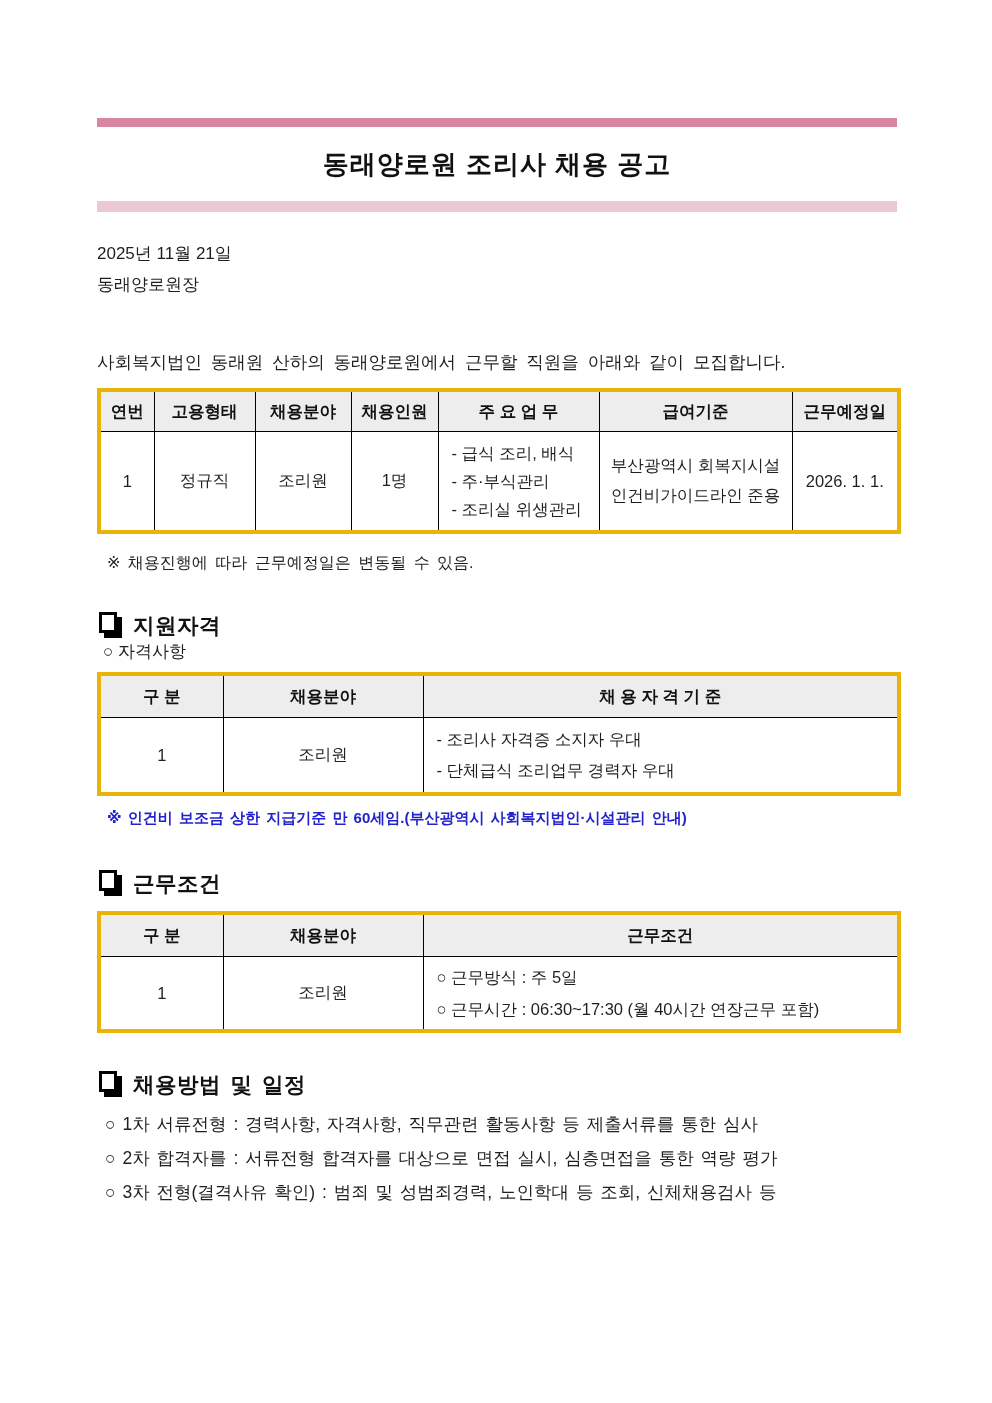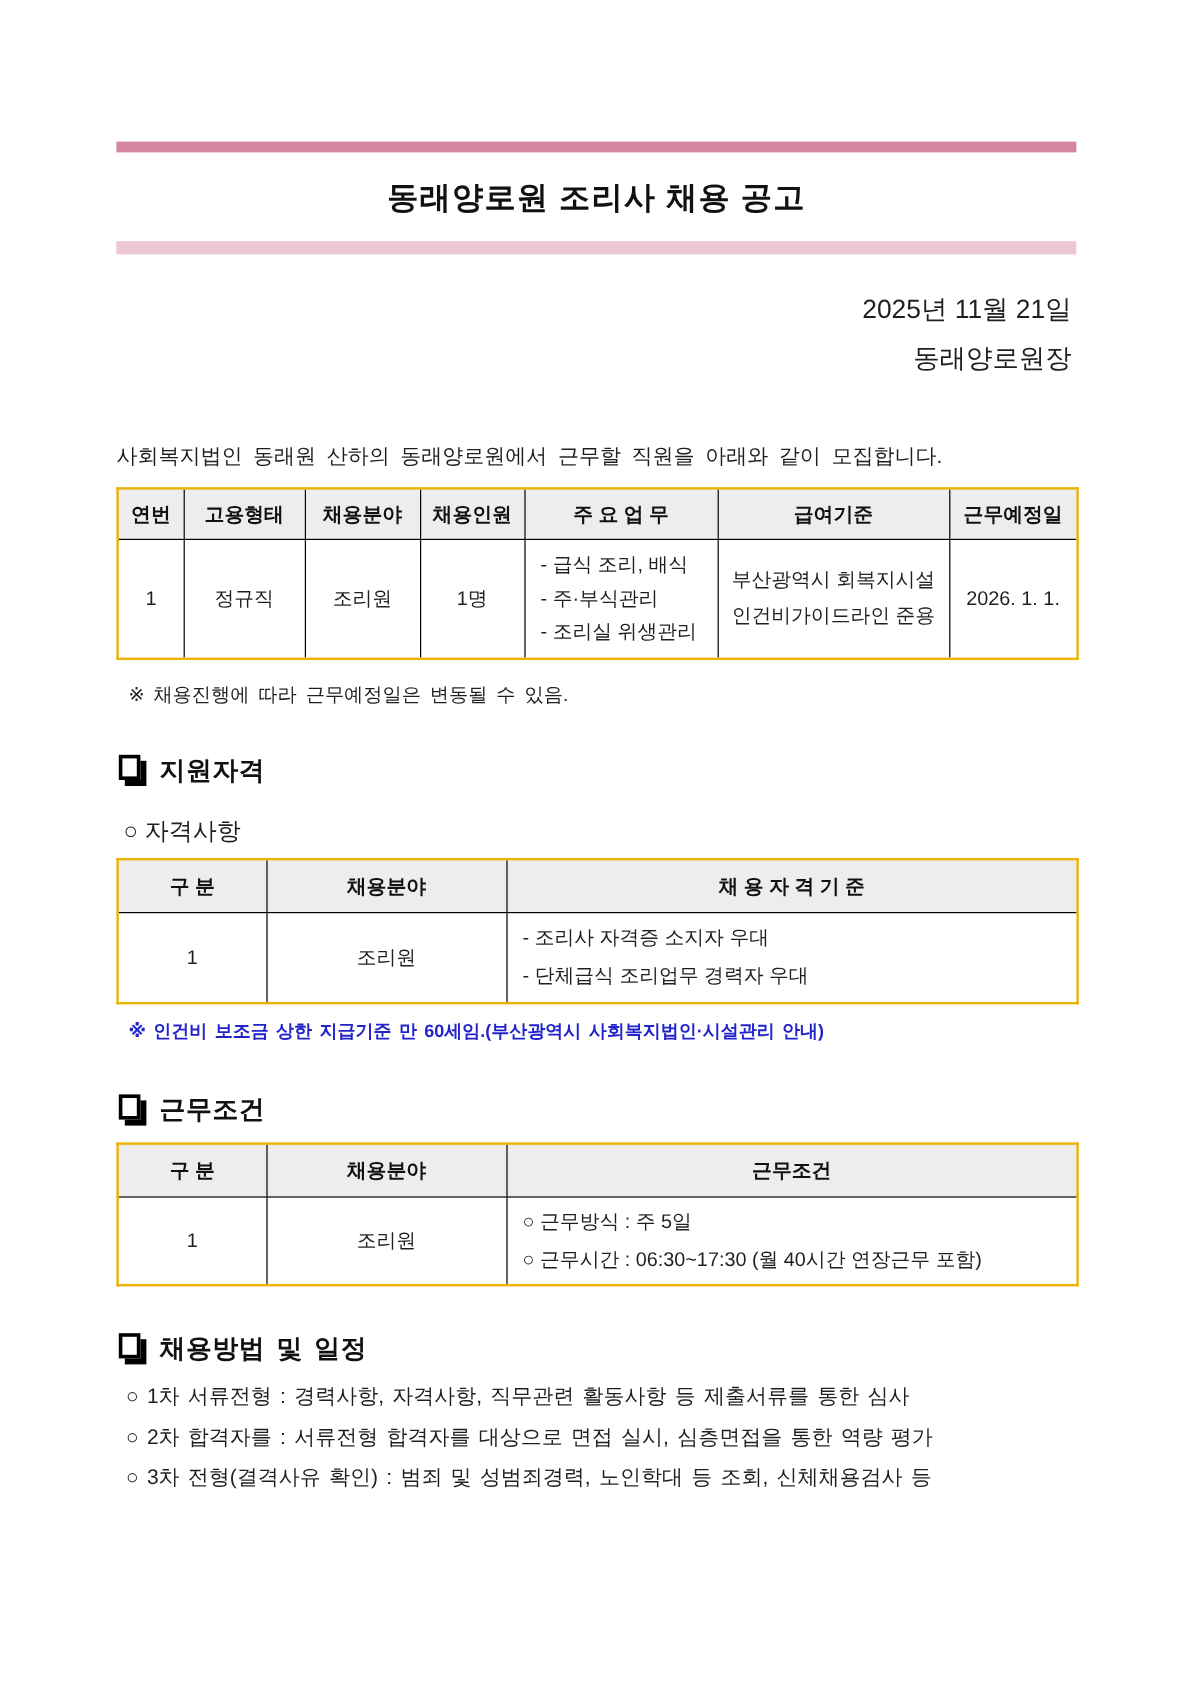--- a/index.html
+++ b/index.html
@@ -20,21 +20,21 @@
   .bar-bottom { height:11px; background:var(--bar_bottom,#ecc7d4); margin-top:19px; }
 
   .title {
     margin-top:20px;
     text-align:center;
     font-size:26px; font-weight:bold;
     letter-spacing:1px;
     color:#111;
   }
 
-  .meta { margin-top:26px; text-align:right; font-size:22px; line-height:1.85; padding-right:4px; }
+  .meta { margin-top:26px; font-size:17px; line-height:1.85; padding-right:4px; }
 
   .intro { margin-top:49px; font-size:17.5px; word-spacing:4px; }
 
   .section-header { display:flex; align-items:center; }
   .sq {
     display:inline-block;
     width:18px; height:21px;
     background:#fff;
     border:3px solid #000;
     box-shadow:5px 5px 0 #000;
@@ -45,21 +45,21 @@
 
   .sh1 { margin-top:39px; }
   .sh2 { margin-top:37px; }
   .sh3 { margin-top:41px; }
   .sh4 { margin-top:37px; }
 
   table {
     border-collapse:collapse;
     table-layout:fixed;
     width:800px;
-    border:2px solid #eab308;
+    border:4px solid #eab308;
     font-size:16.5px;
   }
   th, td { border:1px solid #000; vertical-align:middle; }
   th {
     background:var(--header_bg,#ededed);
     font-weight:bold;
     text-align:center;
     color:#111;
   }
   td { text-align:center; }
@@ -77,21 +77,21 @@
   .t2 .lines div { line-height:1.9; }
 
   .t3 { margin-top:13px; }
   .t3 th { height:44px; }
   .t3 td { height:74px; }
   .t3 .lines div { line-height:1.95; }
 
   .note1 { margin-top:19px; padding-left:10px; font-size:16px; word-spacing:3px; }
 
   .para-common { margin-top:10px; padding-left:3px; font-size:17.5px; line-height:1.78; word-spacing:4px; }
-  .line-qual   { margin-top:23px; padding-left:6px; font-size:20px; }
+  .line-qual   { padding-left:6px; font-size:17px; }
 
   .note-blue {
     margin-top:13px; padding-left:10px;
     font-size:15px; font-weight:bold;
     color:var(--note_blue,#2323cc);
     word-spacing:2px;
   }
 
   .process { margin-top:9px; padding-left:8px; font-size:17.5px; }
   .process .step { line-height:1.94; word-spacing:2px; }

